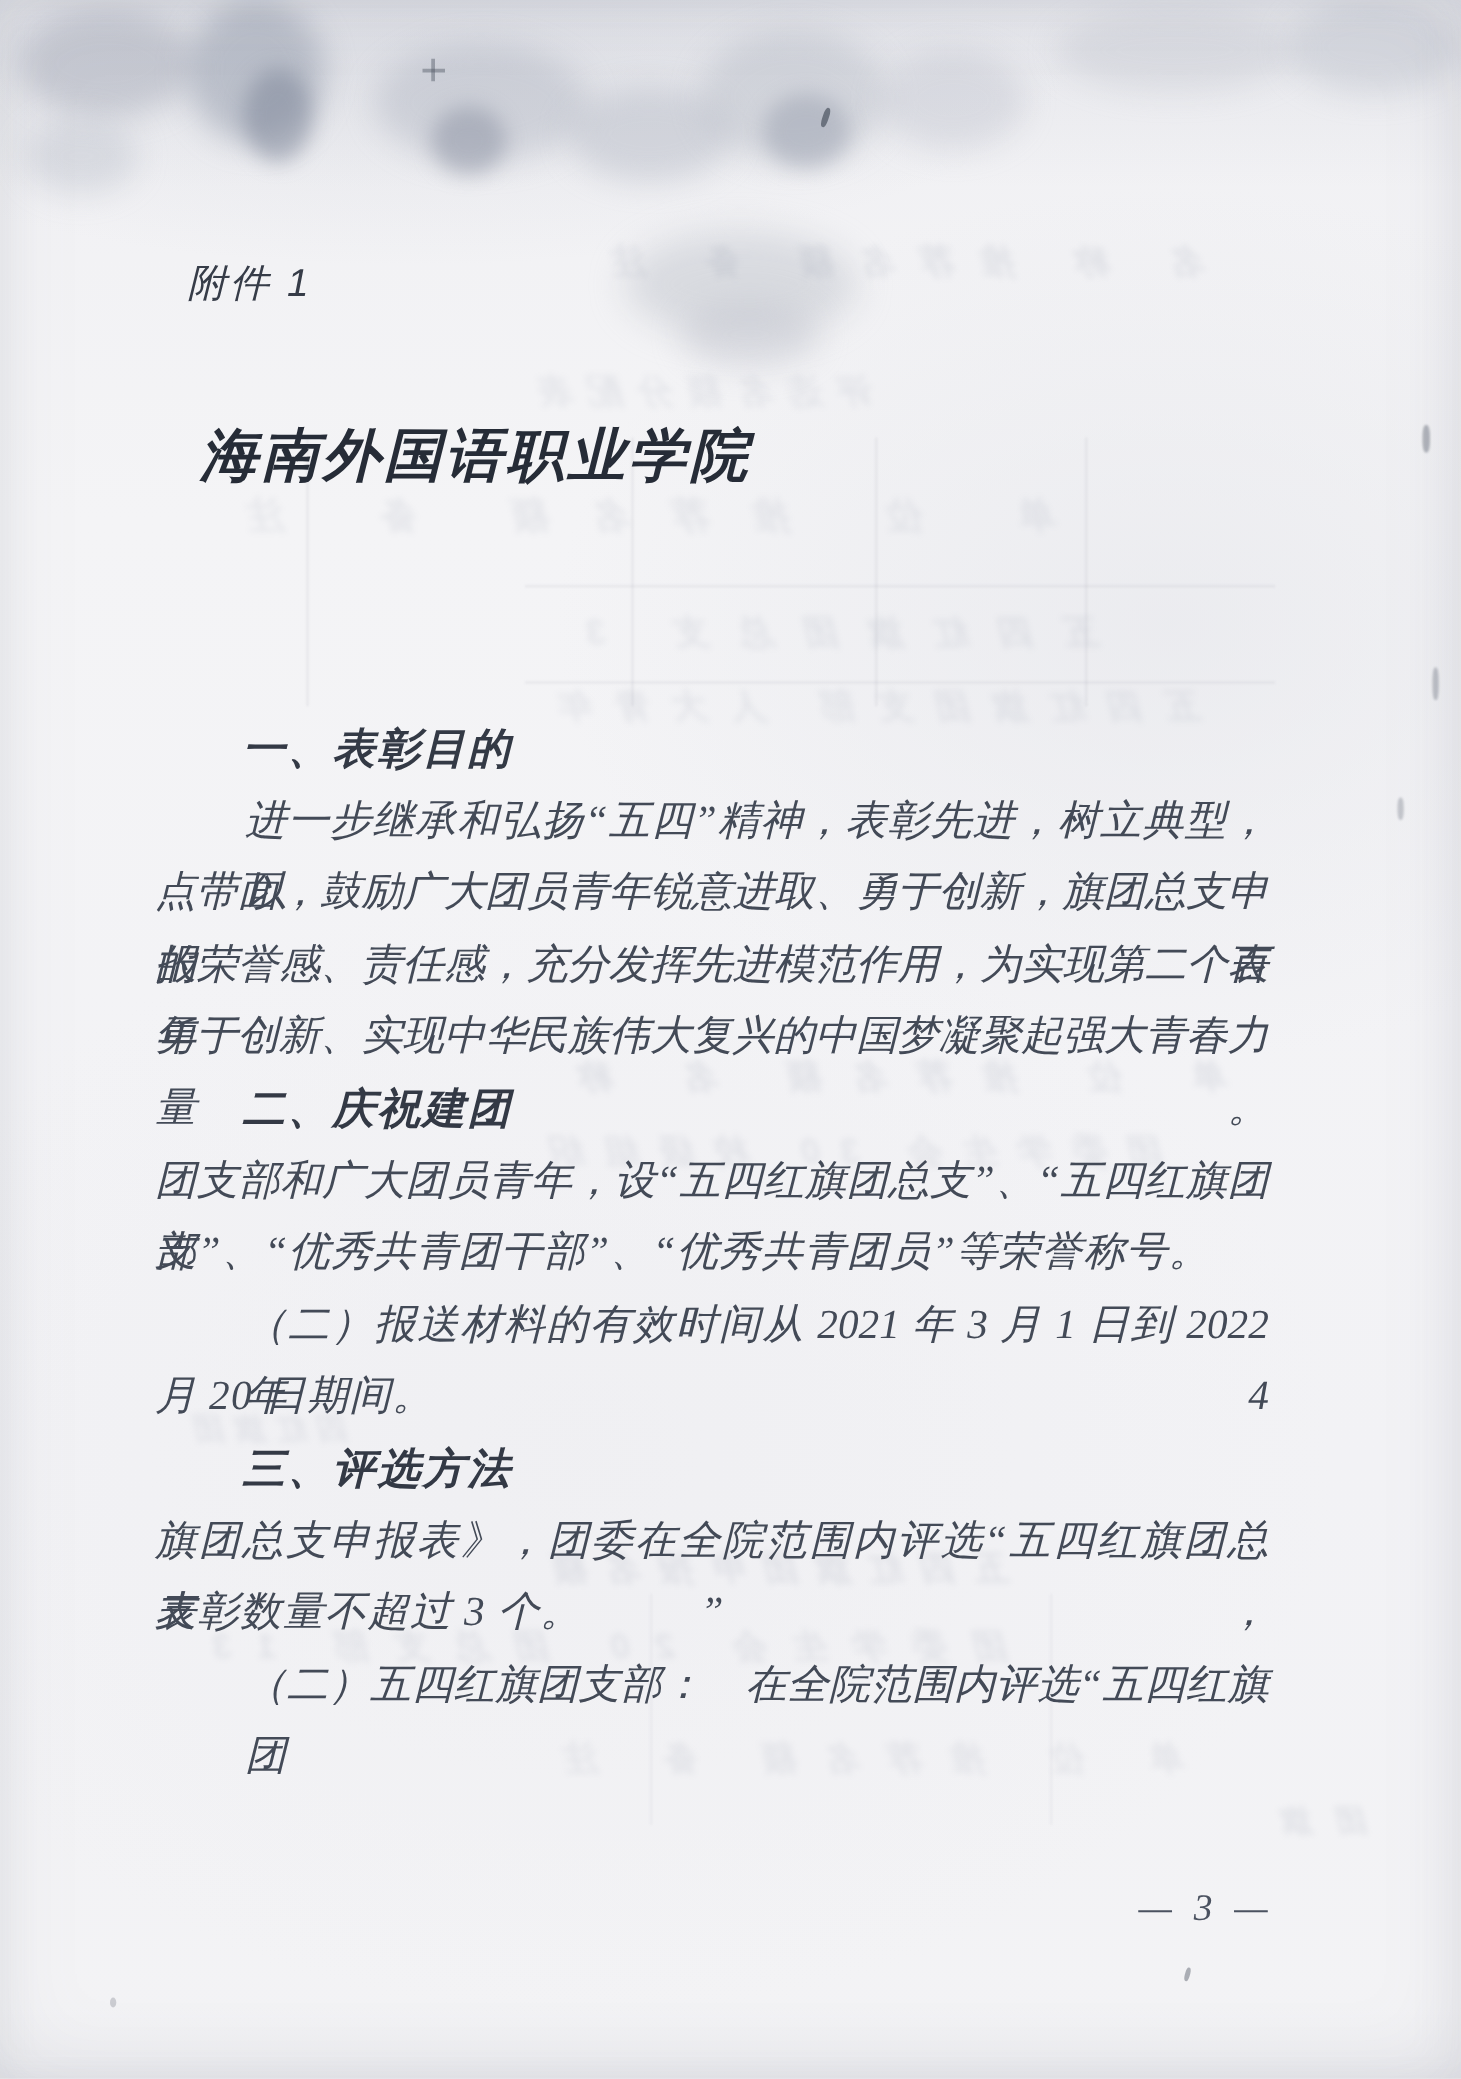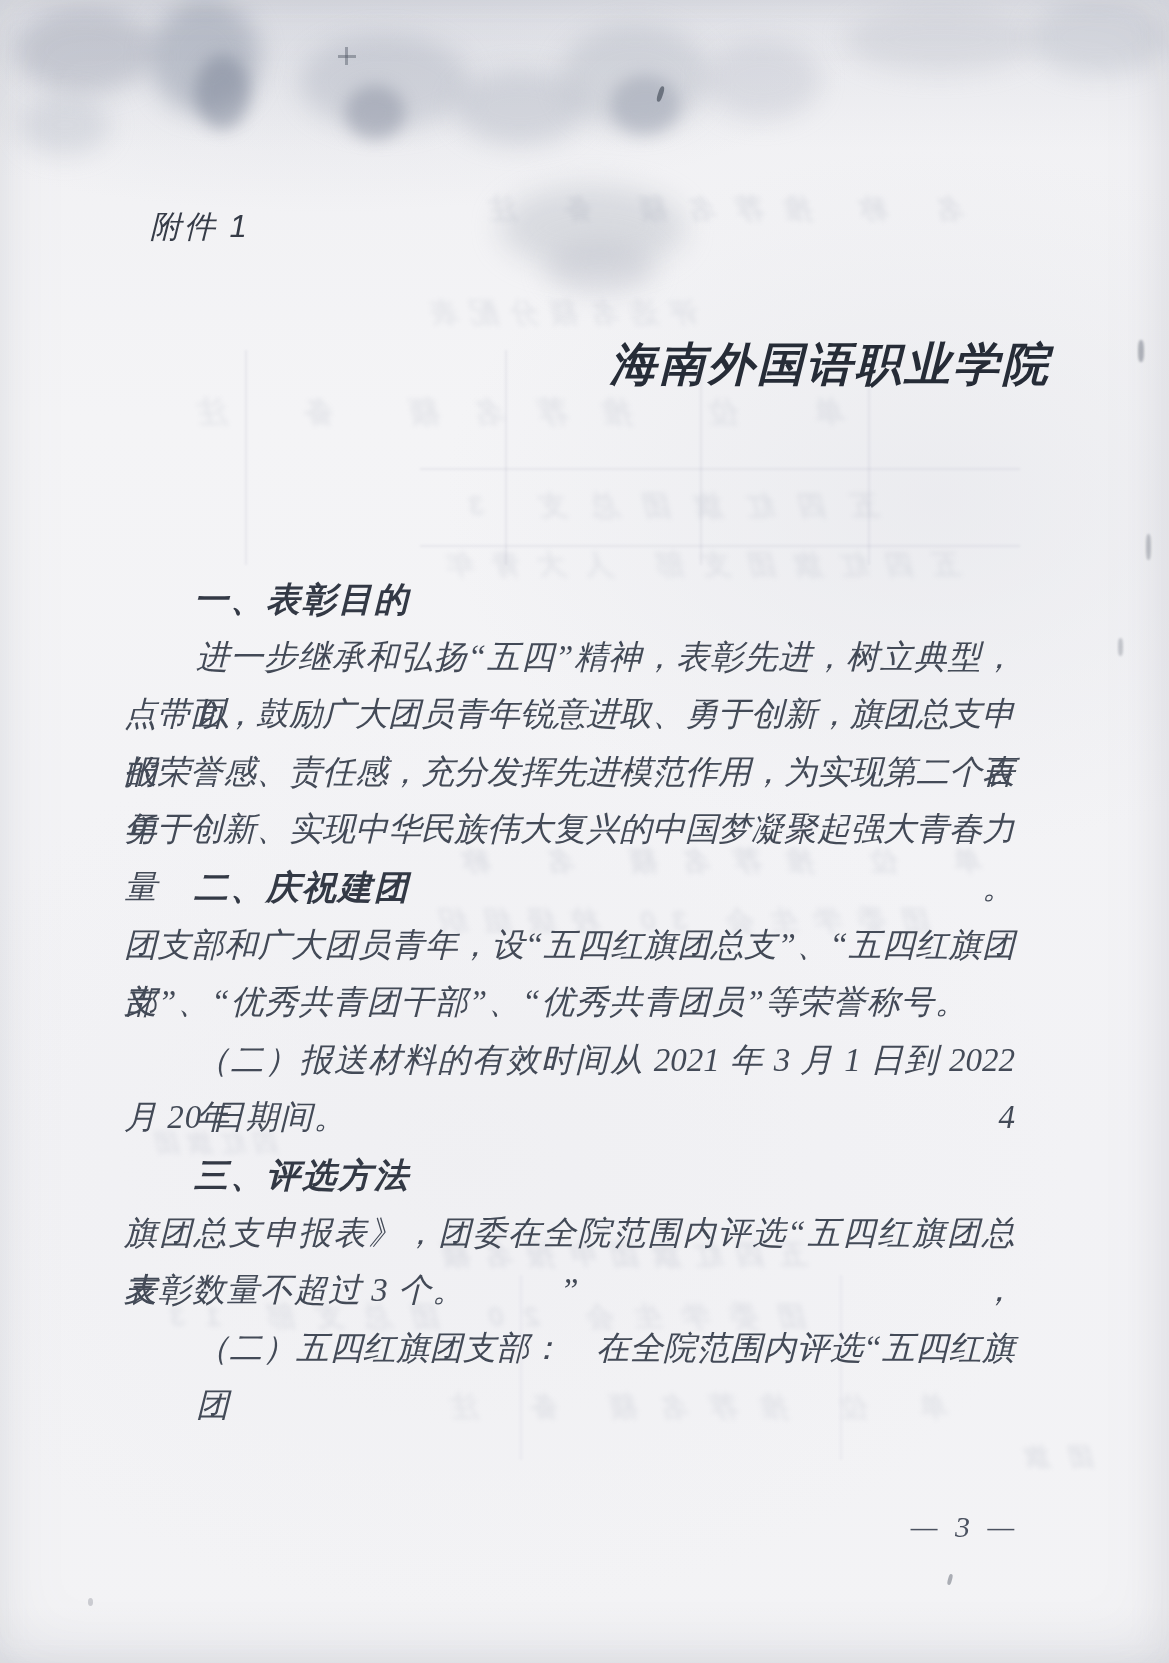--- a/index.html
+++ b/index.html
@@ -30,21 +30,21 @@
     color:#8f96a8; font-weight:700; white-space:nowrap;
     font-family:"Liberation Sans","DejaVu Sans",sans-serif;
   }
   .gline { position:absolute; background:rgba(145,152,168,0.12); filter:blur(1px); }
   
   .attachment {
     position:absolute; left:150px; top:206px; font-size:31px; letter-spacing:3px;
     color:#363c48; font-family:"Liberation Sans","DejaVu Sans",sans-serif;
   }
   .title-line {
-    position:absolute; left:160px; width:891px; text-align:right;
+    position:absolute; left:160px; width:891px; text-align:left;
     font-weight:700; color:#262c37;
   }
   .title-1 { top:334px; font-size:46px; letter-spacing:3px; }
   .title-2 { top:402px; font-size:46px; letter-spacing:1px; }
   .content { position:absolute; left:124px; top:571px; width:891px; color:#434a57; }
   .ln { height:57.6px; line-height:57.6px; font-size:33px; letter-spacing:1px; white-space:nowrap; }
   .fj { text-align:justify; text-align-last:justify; text-justify:inter-character; letter-spacing:0; white-space:normal; }
   .ind { padding-left:72px; }
   .hd {
     padding-left:70px; font-size:34px; font-weight:700; color:#333945; letter-spacing:2px;

